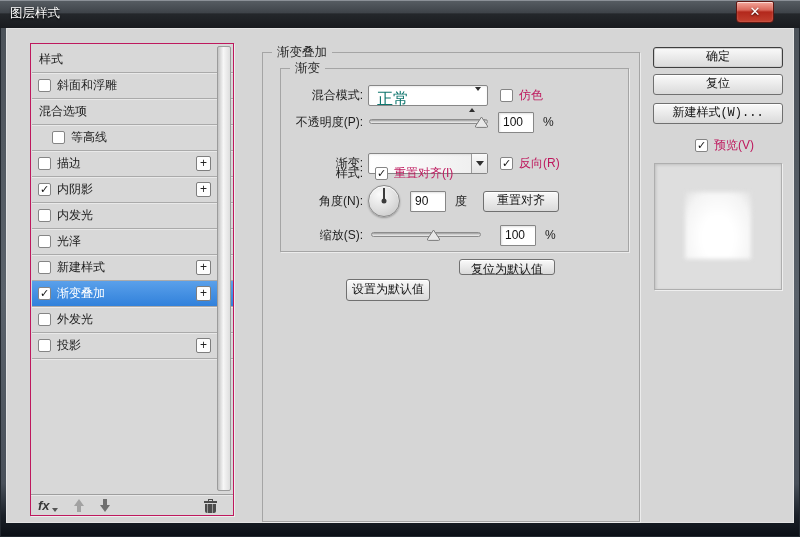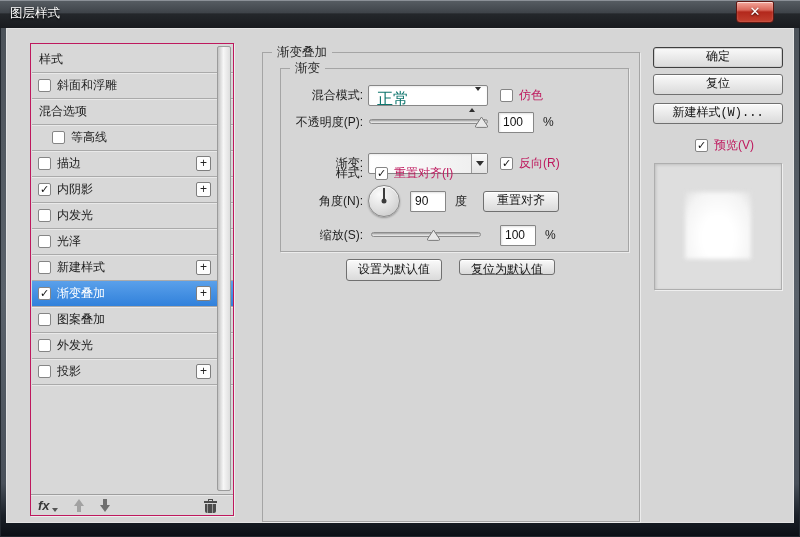--- a/index.html
+++ b/index.html
@@ -145,21 +145,21 @@
   }
   .dial .needle { position:absolute; left:50%; top:2px; width:2px; height:12px; background:#3c3c3c; transform:translateX(-50%); }
   .dial .dot { position:absolute; left:50%; top:50%; width:5px; height:5px; background:#3c3c3c; border-radius:50%; transform:translate(-50%,-50%); }
 
   .btn {
     display:inline-block; background:linear-gradient(180deg,#fafafa,#dadada); border:1px solid #707070;
     border-radius:3px; box-shadow:inset 0 1px 0 #fff; font-size:12px; color:#141414; text-align:center; cursor:pointer;font-family:Liberation Mono, monospace;
   }
   .reset-align-btn { margin-left:16px; width:76px; height:21px; line-height:19px; }
   .default-btns { position:absolute; top:206px; left:0; width:100%; }
-  .set-default-btn { position:absolute; left:83px; width:96px; height:22px; line-height:20px; }
+  .set-default-btn { position:absolute; left:83px; width:84px; height:22px; line-height:20px;margin-top:20px; }
   .reset-default-btn { position:absolute; left:196px; width:96px; height:16px; line-height:20px; }
 
   
   .right-col { position:absolute; left:647px; top:0; width:130px; }
   .action-btn { position:absolute; left:0; width:130px; height:21px; line-height:19px; }
   .ok-btn { top:19px; border-color:#3f3f3f; box-shadow:inset 0 0 0 1px #cfcfcf, inset 0 1px 0 #fff; }
   .reset-btn { top:46px; }
   .new-style-btn { top:75px; }
   .preview-check { position:absolute; left:30px; top:109px; }
   .preview-box {
@@ -228,25 +228,20 @@
   </div>
           <div class="style-row has-cb">
     <span class="cb"></span>
     <span class="row-label">新建样式</span>
     <span class="plus-btn">+</span>
   </div>
           <div class="style-row selected has-cb">
     <span class="cb">✓</span>
     <span class="row-label">渐变叠加</span>
     <span class="plus-btn">+</span>
-  </div>
-          <div class="style-row has-cb">
-    <span class="cb"></span>
-    <span class="row-label">图案叠加</span>
-
   </div>
           <div class="style-row has-cb">
     <span class="cb"></span>
     <span class="row-label">外发光</span>
 
   </div>
           <div class="style-row has-cb">
     <span class="cb"></span>
     <span class="row-label">投影</span>
     <span class="plus-btn">+</span>

